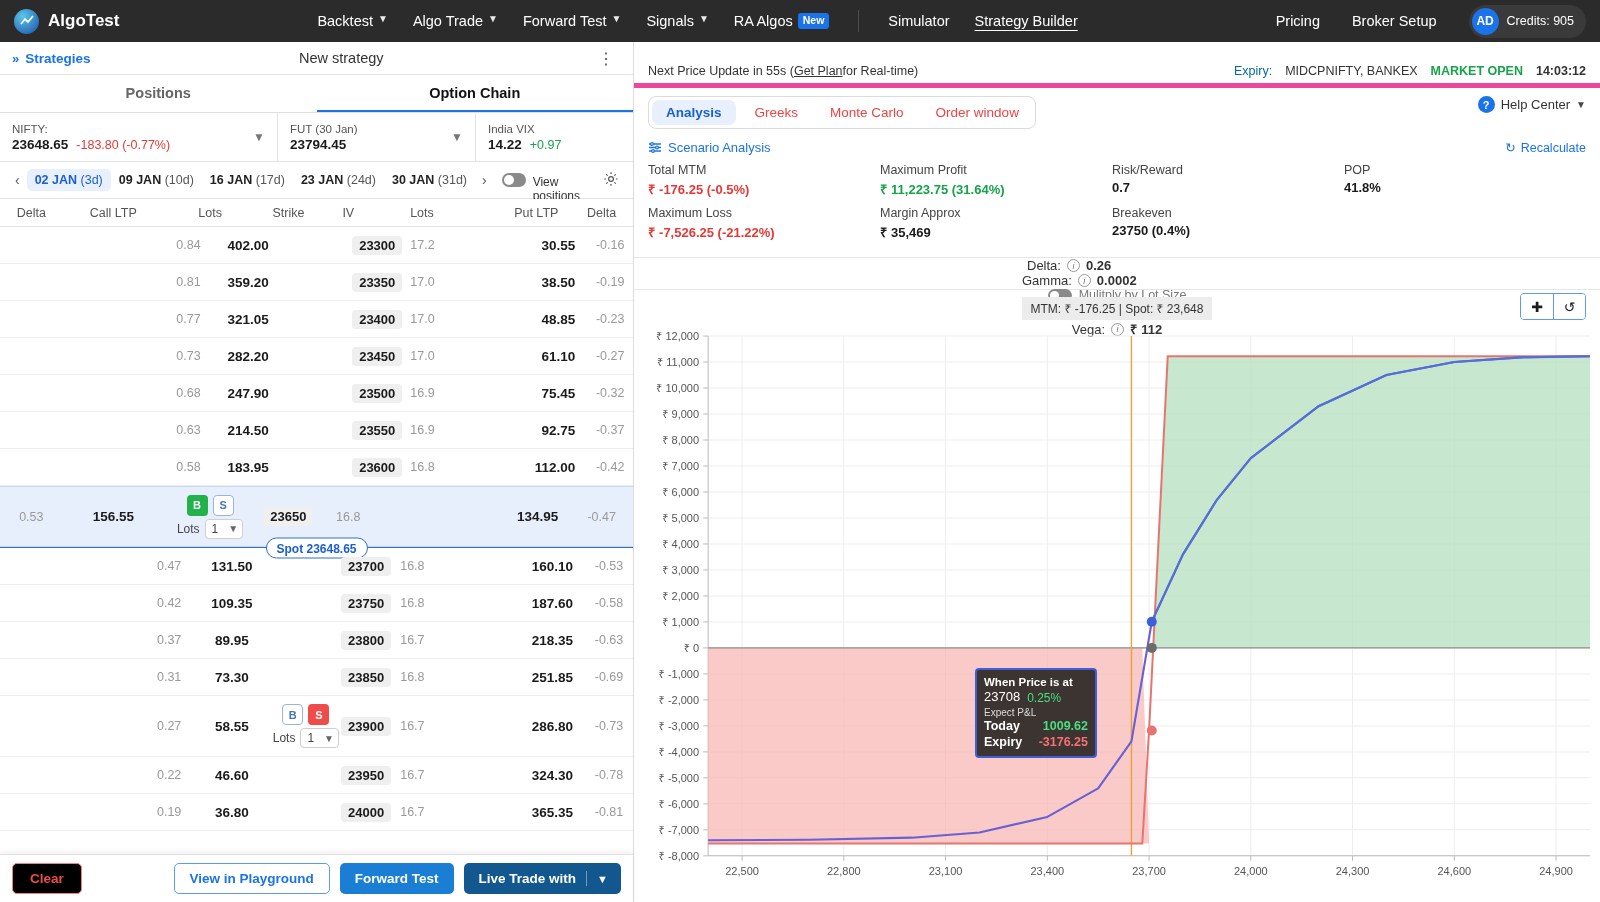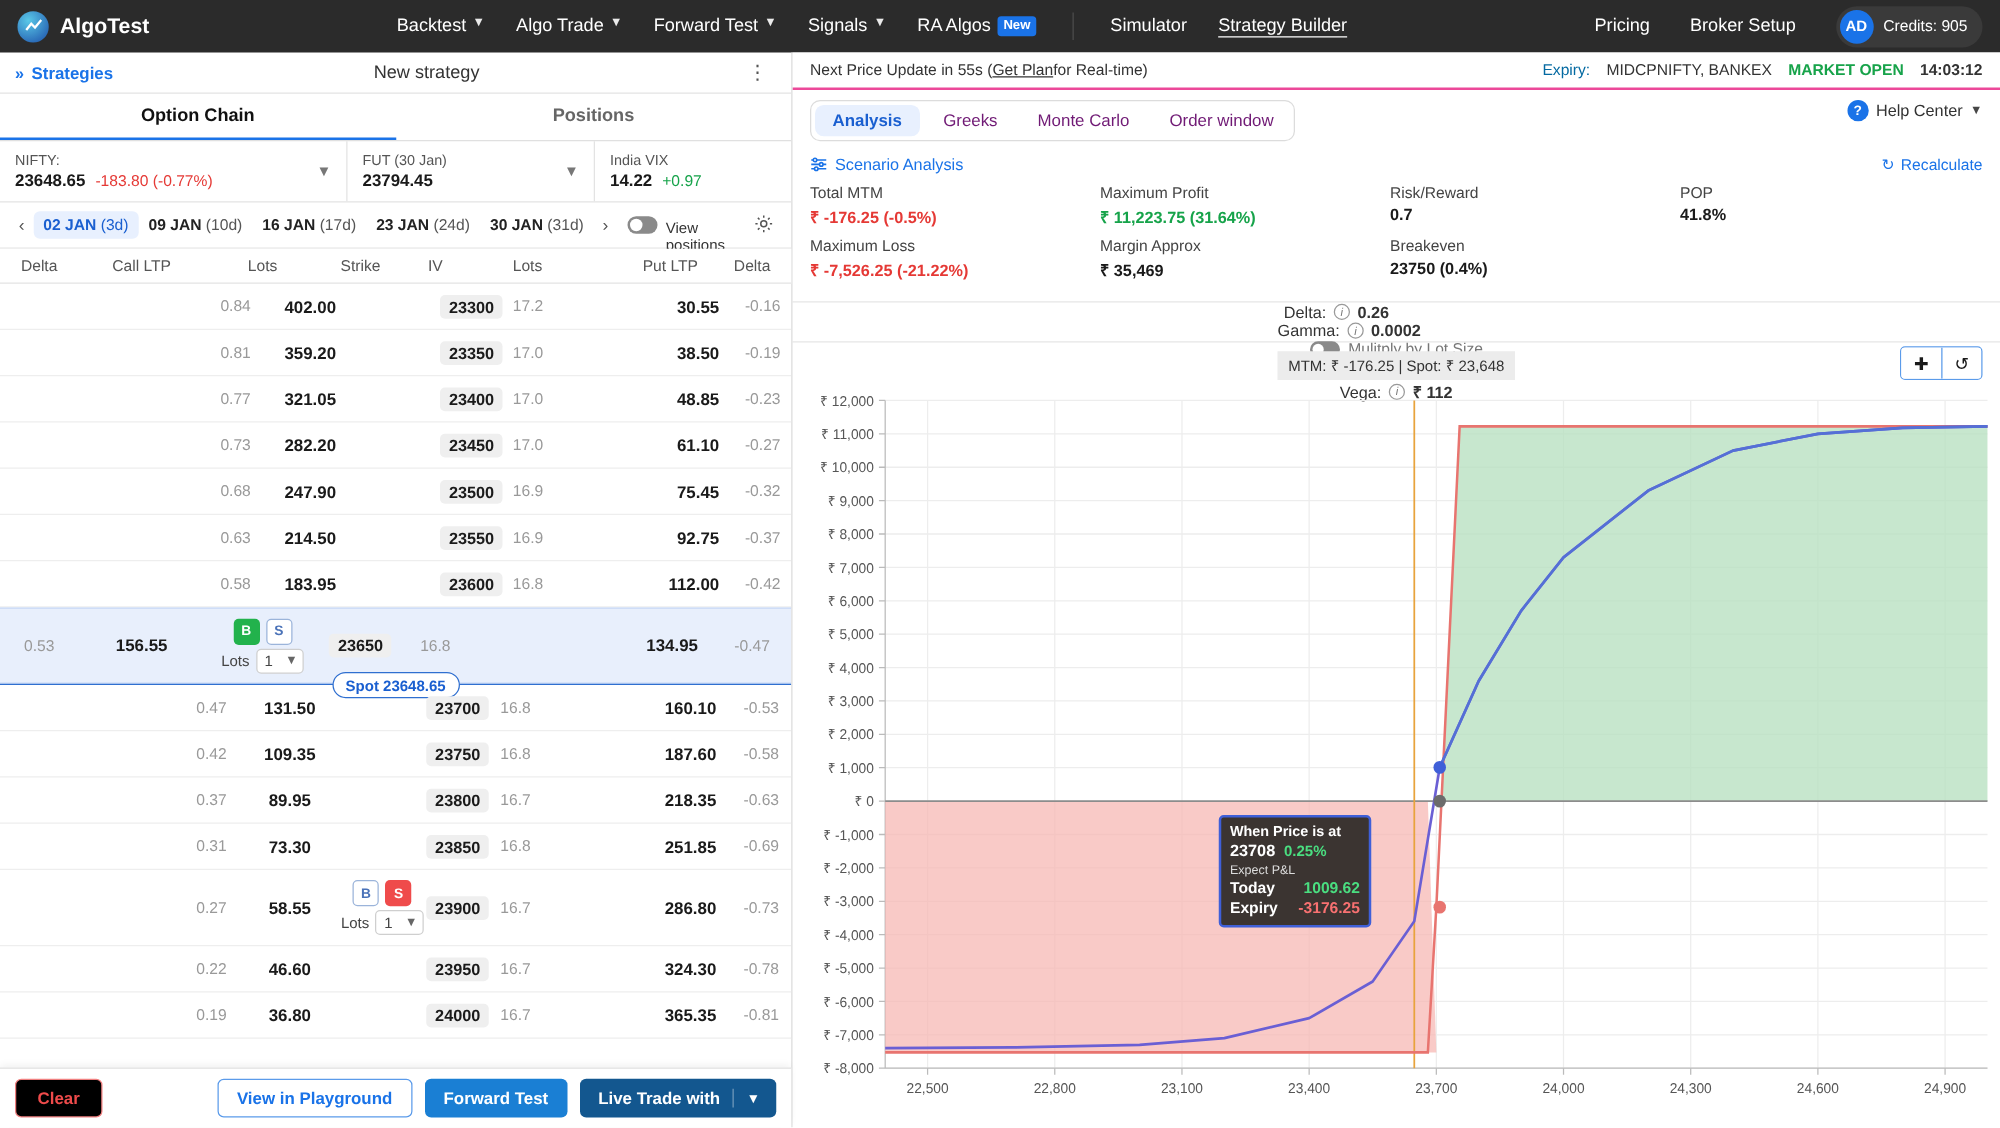--- a/index.html
+++ b/index.html
@@ -150,32 +150,32 @@
   .btn-outline { border: 1px solid #5b9bea; color: #1a73e8; background: #fff; padding: 7px 15px; }
   .btn-blue { background: #1a7fd4; color: #fff; border: none; padding: 8px 15px; }
   .btn-darkblue { background: #13578f; color: #fff; border: none; padding: 8px 0 8px 15px; display: flex; align-items: center; }
   .btn-darkblue .div { width: 1px; background: rgba(255,255,255,.4); align-self: stretch; margin: 0 10px; }
   .btn-darkblue .dd { padding-right: 13px; font-size: 11px; }
   .ab-spacer { flex: 1; }
 
   
   .rp-topline {
     height: 30px; display: flex; align-items: center; padding: 0 14px; font-size: 12.5px;
-    color: #333; border-bottom: 2px solid #ec4899;
+    color: #333; border-bottom: 5px solid #ec4899; margin-top: 16px;
   }
   .rp-right-info { margin-left: auto; display: flex; align-items: center; gap: 13px; font-size: 12.5px; }
   .muted { color: #0369a1; }
   .mkt-open { color: #17a34a; font-weight: bold; font-size: 12.5px; }
   .clock { font-weight: bold; }
 
   .rp-tabs-row { display: flex; align-items: flex-start; padding: 8px 14px 9px; }
   .seg {
     display: flex; border: 1px solid #dcdcdc; border-radius: 8px; overflow: hidden; background: #fff;
   }
-  .seg-item { padding: 8px 16px; font-size: 13.5px; color: #701a75; cursor: pointer; }
+  .seg-item { padding: 8px 16px; font-size: 13.5px; color: #ef4444; cursor: pointer; }
   .seg-item.active { background: #e8f0fe; color: #1a5fd0; font-weight: bold; border-radius: 7px; margin: 3px; padding: 5px 14px; }
   .help-center { margin-left: auto; display: flex; align-items: center; gap: 6px; font-size: 13px; color: #333; cursor: pointer; }
   .help-icon {
     width: 17px; height: 17px; border-radius: 50%; background: #1a73e8; color: #fff;
     font-size: 11px; font-weight: bold; display: flex; align-items: center; justify-content: center;
   }
 
   .scen-row { display: flex; align-items: center; padding: 2px 14px 6px; }
   .scen-link { color: #1a73e8; font-size: 13px; display: flex; align-items: center; gap: 6px; cursor: pointer; }
   .recalc { margin-left: auto; color: #1a73e8; font-size: 12.5px; display: flex; align-items: center; gap: 5px; cursor: pointer; }
@@ -214,21 +214,21 @@
   svg.chart { width: 100%; height: 100%; display: block; }
   .tick-txt { font-size: 11px; fill: #555; font-family: "Liberation Sans", sans-serif; }
 
   
   .tt {
     position: absolute; left: 341px; top: 344px; width: 122px;
     background: #3b3431; border: 2px solid #3f5fd8; border-radius: 4px;
     padding: 5px 7px 6px; color: #fff; line-height: 1.25;
   }
   .tt-t1 { font-size: 11.5px; font-weight: bold; }
-  .tt-t2 { font-size: 13px; font-weight: bold; display: flex; gap: 7px; align-items: center; }
+  .tt-t2 { font-size: 13px; font-weight: normal; display: flex; gap: 7px; align-items: flex-end; }
   .tt-pct { color: #4ade80; font-size: 12px; }
   .tt-sub { font-size: 10px; color: #ddd; margin-top: 1px; }
   .tt-line { display: flex; justify-content: space-between; font-size: 12.5px; font-weight: bold; }
   .tt-g { color: #4ade80; }
   .tt-r { color: #f87171; }
 </style>
 </head>
 <body>
 
 <div class="topnav">
@@ -288,22 +288,22 @@
     <div class="strat-header">
       <div class="strat-back">
         <span class="chev-dbl">»</span>
         <span>Strategies</span>
       </div>
       <div class="strat-title">New strategy</div>
       <div class="kebab">⋮</div>
     </div>
 
     <div class="lp-tabs">
+      <div class="lp-tab">Positions</div>
       <div class="lp-tab active">Option Chain</div>
-      <div class="lp-tab">Positions</div>
     </div>
 
     <div class="idx-strip">
       <div class="idx-cell w1">
         <div class="idx-label">NIFTY:</div>
         <div class="idx-row2">
           <span class="idx-val">23648.65</span>
           <span class="idx-chg red">-183.80 (-0.77%)</span>
         </div>
         <span class="idx-caret">▼</span>

